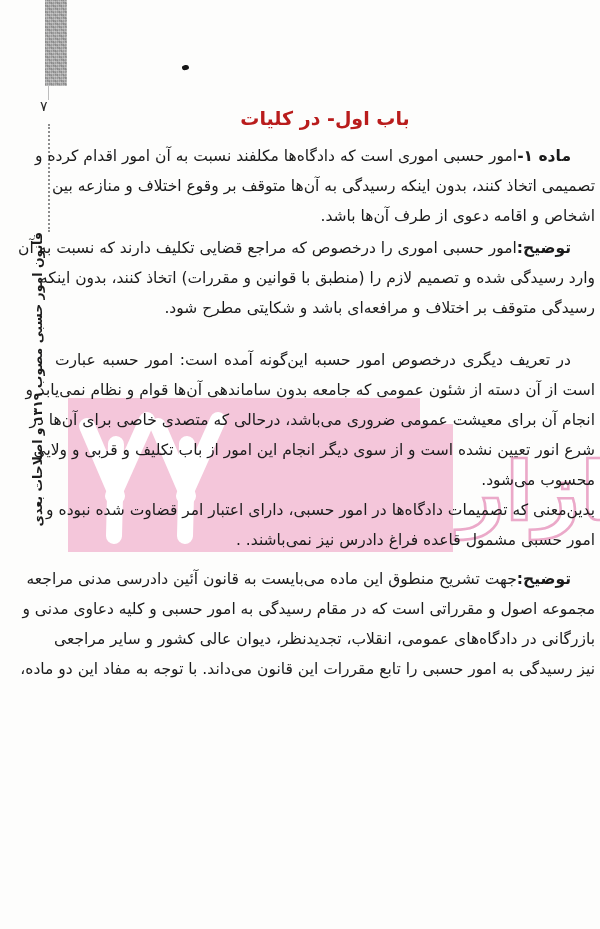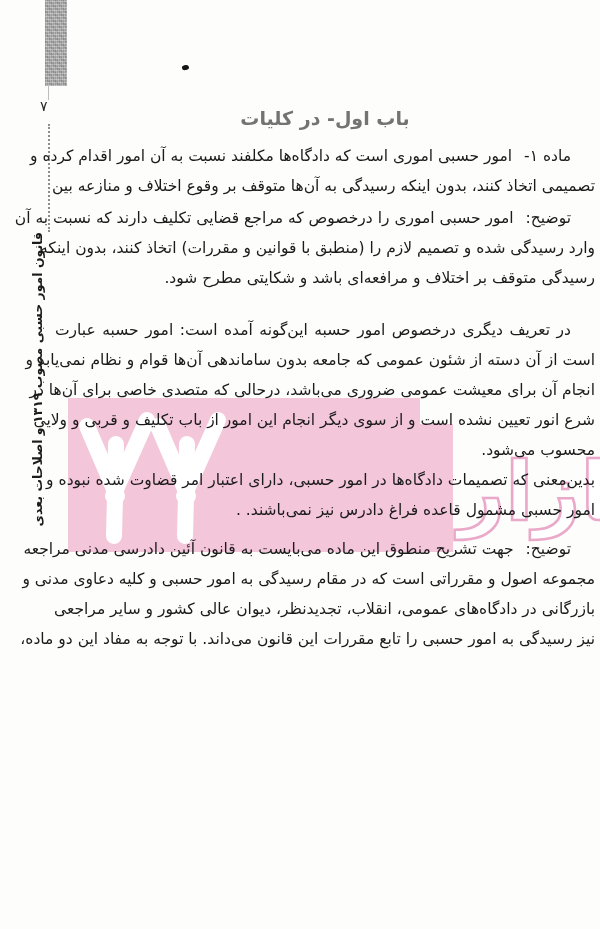--- a/index.html
+++ b/index.html
@@ -24,27 +24,27 @@
   .side-title{position:absolute;left:-92px;top:353px;width:260px;height:18px;line-height:18px;
     transform:rotate(-90deg);text-align:center;font-size:12.5px;font-weight:bold;color:#1c1c1c;direction:rtl;white-space:nowrap;}
 
   
   .wm-highlight{position:absolute;left:68px;top:398px;width:385px;height:154px;background:#f4c6da;
     clip-path:polygon(0 0,352px 0,352px 26px,385px 26px,385px 154px,0 154px);z-index:1;}
   .wm-svg{position:absolute;left:70px;top:404px;width:390px;height:156px;overflow:visible;z-index:2;}
 
   
   .text-col{position:absolute;left:55px;right:5px;top:0;direction:rtl;color:#1b1b1b;z-index:3;}
-  .chapter-title{position:absolute;top:107px;left:0;right:0;text-align:center;font-size:19px;font-weight:bold;color:#737373;}
+  .chapter-title{position:absolute;top:107px;left:0;right:0;text-align:center;font-size:19px;font-weight:bold;color:#b91c1c;}
   .flow{position:absolute;top:141px;left:0;right:0;}
   .para{margin:0;}
   .line{line-height:30px;font-size:15.5px;text-align:justify;text-align-last:justify;white-space:nowrap;}
   .line.last{text-align-last:right;}
   .line.indent{padding-right:24px;}
-  .lead{font-weight:normal;margin-left:12px;}
+  .lead{font-weight:bold;margin-left:0;}
   .mt2{margin-top:2px;} .mt5{margin-top:22px;} .mt9{margin-top:9px;}
 </style>
 </head>
 <body>
 
 <div class="page">
 
   <div class="scan-strip"></div>
   <div class="strip-tail"></div>
   <div class="ink-dot"></div>
@@ -69,20 +69,21 @@
   </svg>
 
   <div class="text-col">
     <div class="chapter-title">باب اول- در کلیات</div>
 
     <div class="flow">
 
       <div class="para">
         <div class="line indent"><span class="lead">ماده ۱-</span><span>امور حسبی اموری است که دادگاه‌ها مکلفند نسبت به آن امور اقدام کرده و</span></div>
         <div class="line">تصمیمی اتخاذ کنند، بدون اینکه رسیدگی به آن‌ها متوقف بر وقوع اختلاف و منازعه بین</div>
+        <div class="line last">اشخاص و اقامه دعوی از طرف آن‌ها باشد.</div>
       </div>
 
       <div class="para mt2">
         <div class="line indent"><span class="lead">توضیح:</span><span>امور حسبی اموری را درخصوص که مراجع قضایی تکلیف دارند که نسبت به آن</span></div>
         <div class="line">وارد رسیدگی شده و تصمیم لازم را (منطبق با قوانین و مقررات) اتخاذ کنند، بدون اینکه</div>
         <div class="line last">رسیدگی متوقف بر اختلاف و مرافعه‌ای باشد و شکایتی مطرح شود.</div>
       </div>
 
       <div class="para mt5">
         <div class="line indent">در تعریف دیگری درخصوص امور حسبه این‌گونه آمده است: امور حسبه عبارت</div>

